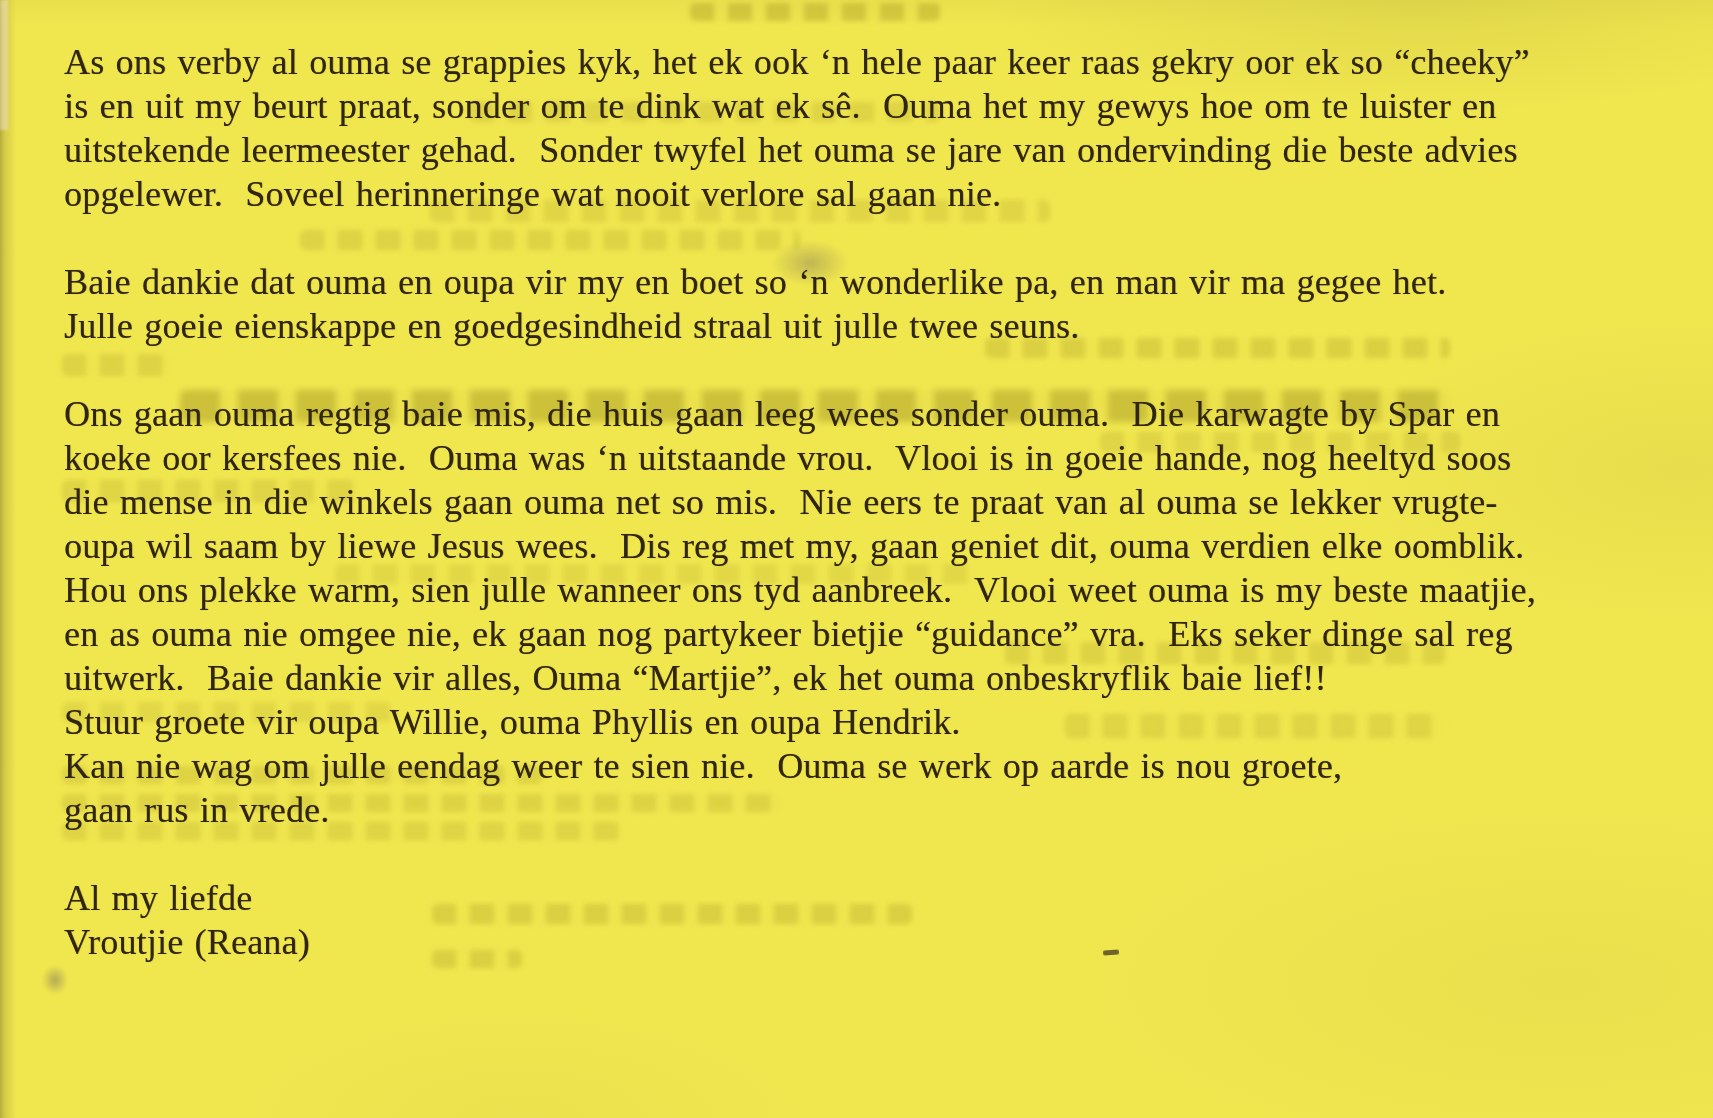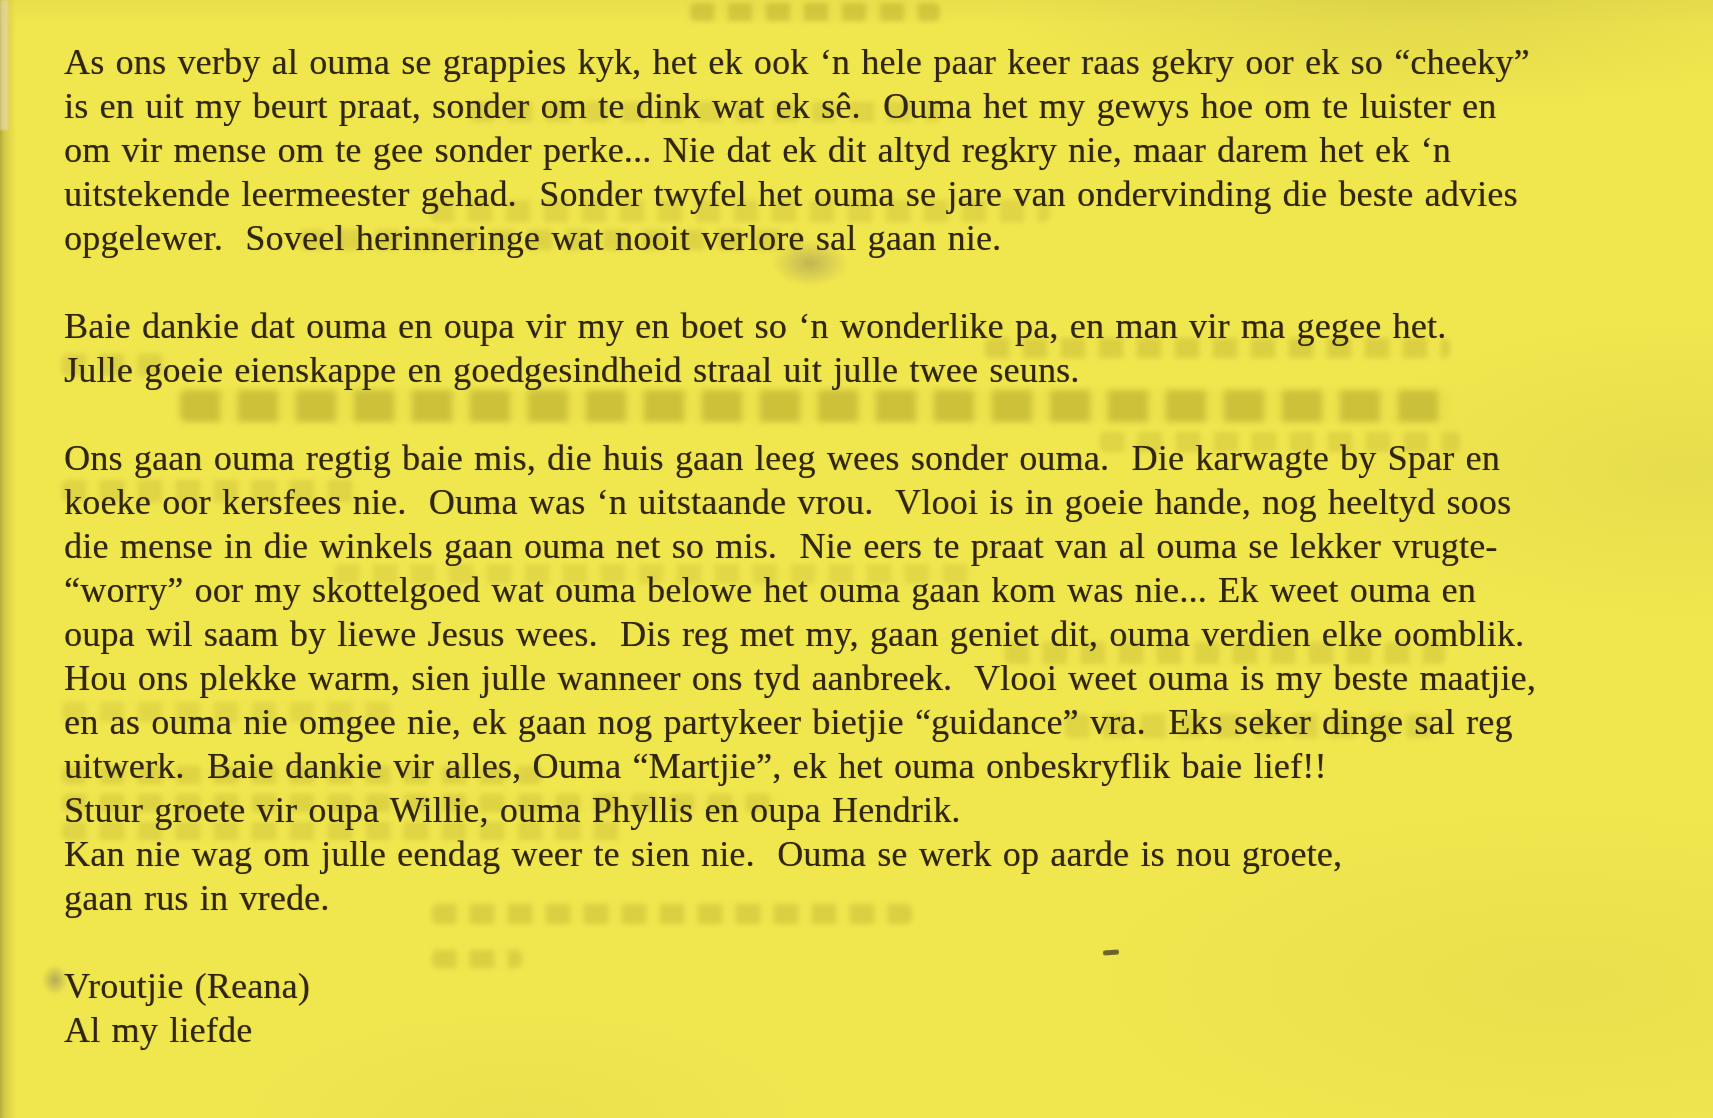--- a/index.html
+++ b/index.html
@@ -95,43 +95,41 @@
   <div class="ghost" style="left:432px;top:904px;width:480px;height:20px;opacity:.35"></div>
   <div class="ghost" style="left:432px;top:950px;width:90px;height:18px;opacity:.35"></div>
   <div class="smudge" style="left:42px;top:965px;width:26px;height:30px"></div>
   <div class="dash" style="left:1103px;top:950px;width:16px;height:5px"></div>
 
   <div class="letter">
 
     <div class="para">
       <p>As ons verby al ouma se grappies kyk, het ek ook ‘n hele paar keer raas gekry oor ek so “cheeky”</p>
       <p>is en uit my beurt praat, sonder om te dink wat ek sê.  Ouma het my gewys hoe om te luister en</p>
-      <p>om vir mense om te gee sonder perke... Nie dat ek dit altyd regkry nie, maar darem het ek ‘n</p>
       <p>uitstekende leermeester gehad.  Sonder twyfel het ouma se jare van ondervinding die beste advies</p>
       <p>opgelewer.  Soveel herinneringe wat nooit verlore sal gaan nie.</p>
     </div>
 
     <div class="para">
       <p>Baie dankie dat ouma en oupa vir my en boet so ‘n wonderlike pa, en man vir ma gegee het.</p>
       <p>Julle goeie eienskappe en goedgesindheid straal uit julle twee seuns.</p>
     </div>
 
     <div class="para">
       <p>Ons gaan ouma regtig baie mis, die huis gaan leeg wees sonder ouma.  Die karwagte by Spar en</p>
       <p>koeke oor kersfees nie.  Ouma was ‘n uitstaande vrou.  Vlooi is in goeie hande, nog heeltyd soos</p>
       <p>die mense in die winkels gaan ouma net so mis.  Nie eers te praat van al ouma se lekker vrugte-</p>
-      <p>“worry” oor my skottelgoed wat ouma belowe het ouma gaan kom was nie... Ek weet ouma en</p>
       <p>oupa wil saam by liewe Jesus wees.  Dis reg met my, gaan geniet dit, ouma verdien elke oomblik.</p>
       <p>Hou ons plekke warm, sien julle wanneer ons tyd aanbreek.  Vlooi weet ouma is my beste maatjie,</p>
       <p>en as ouma nie omgee nie, ek gaan nog partykeer bietjie “guidance” vra.  Eks seker dinge sal reg</p>
       <p>uitwerk.  Baie dankie vir alles, Ouma “Martjie”, ek het ouma onbeskryflik baie lief!!</p>
       <p>Stuur groete vir oupa Willie, ouma Phyllis en oupa Hendrik.</p>
       <p>Kan nie wag om julle eendag weer te sien nie.  Ouma se werk op aarde is nou groete,</p>
       <p>gaan rus in vrede.</p>
     </div>
 
     <div class="para signoff">
+      <p>Al my liefde</p>
       <p>Vroutjie (Reana)</p>
-      <p>Al my liefde</p>
     </div>
 
   </div>
 </div>
 
 </body></html>

